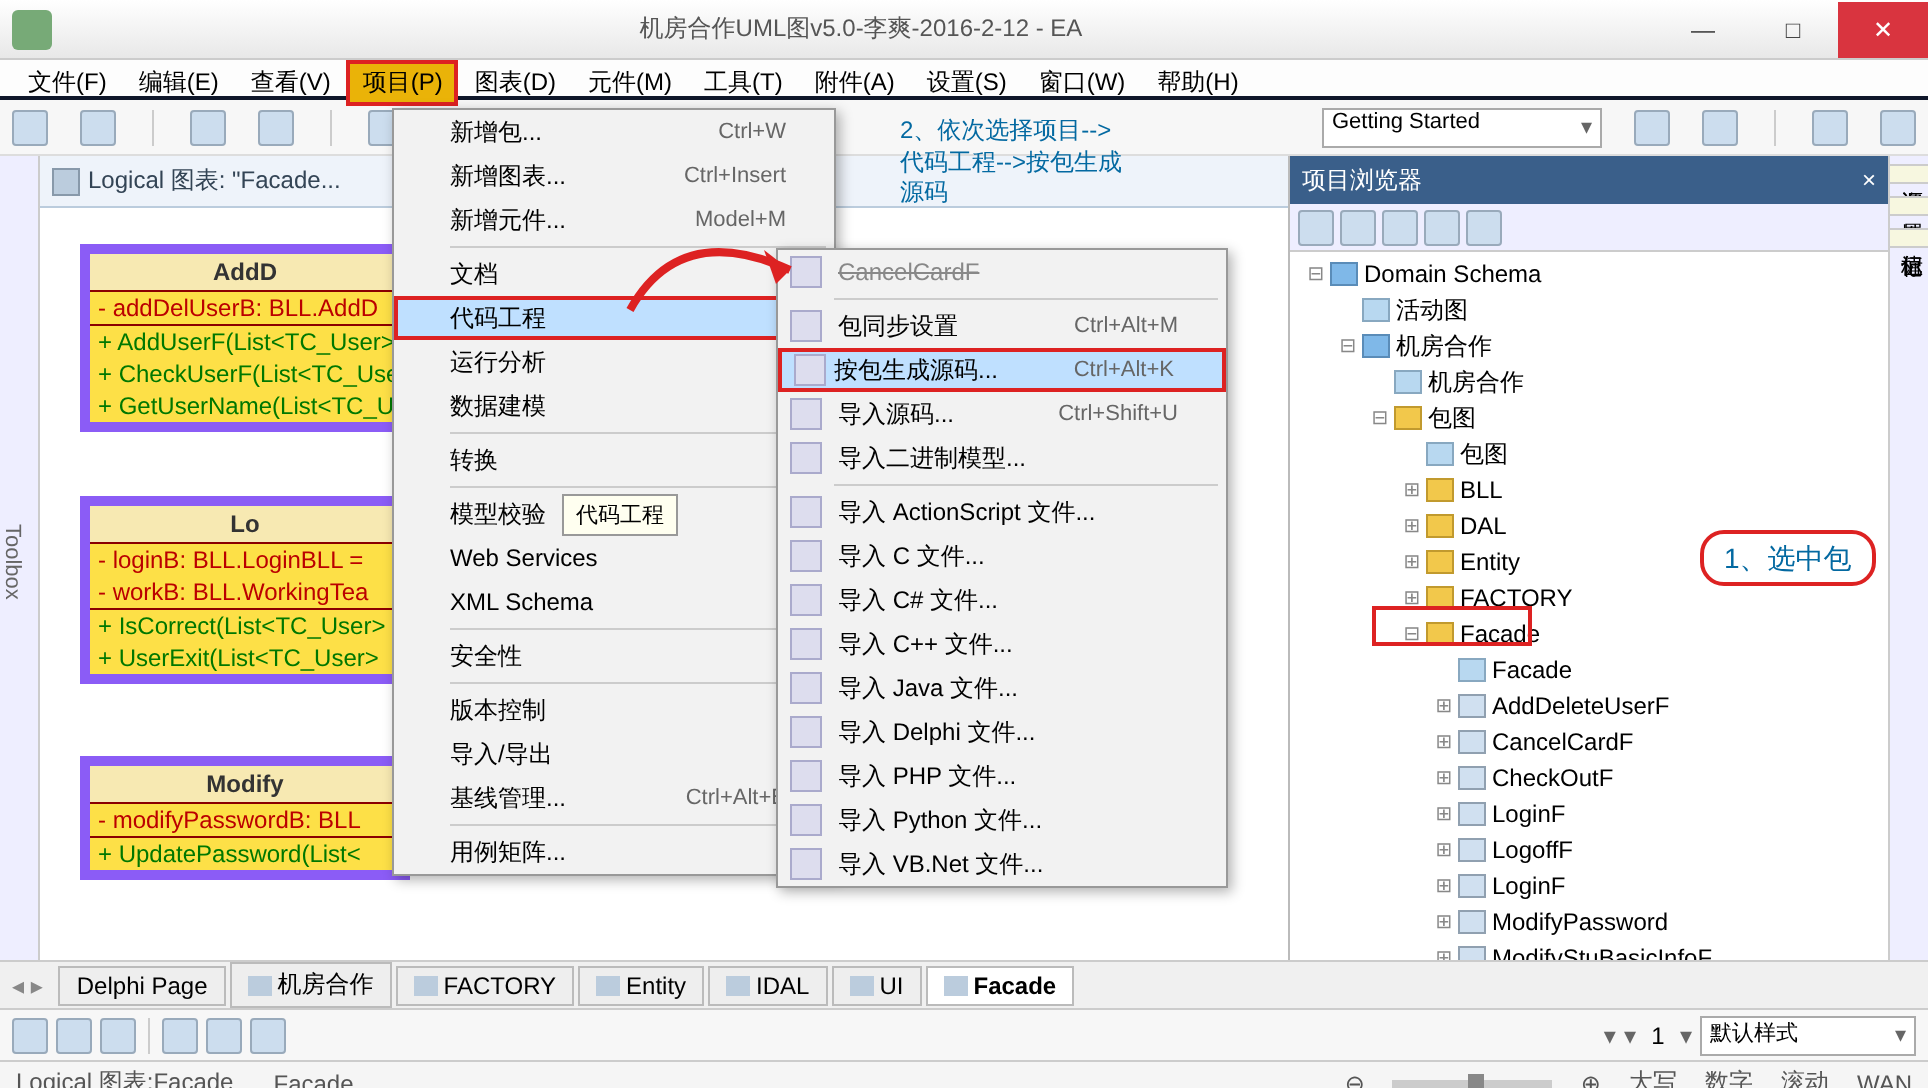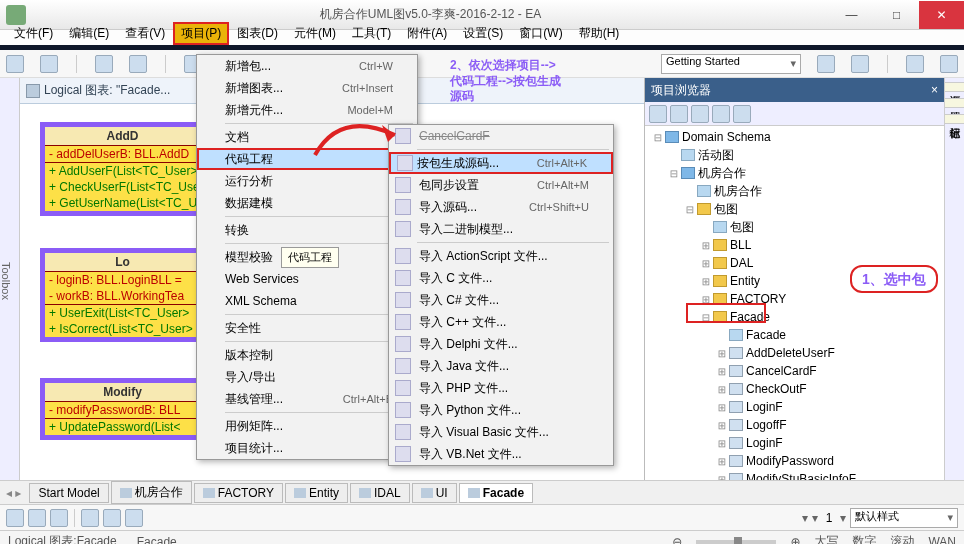--- a/index.html
+++ b/index.html
@@ -7,21 +7,21 @@
 
 
 .titlebar { height: 30px; background: linear-gradient(#fff,#e8e8e8); display: flex; align-items: center; border-bottom: 1px solid #ccc; }
 .titlebar-title { flex: 1; text-align: center; color: #555; }
 .titlebar-icon { width: 20px; height: 20px; margin: 0 6px; background: #7a7; border-radius: 3px; }
 .win-btns { display: flex; }
 .win-btn { width: 45px; height: 28px; display: flex; align-items: center; justify-content: center; color: #444; }
 .win-close { background: #d9343f; color: #fff; }
 
 
-.menubar { height: 20px; background: #fdfdfd; display: flex; align-items: flex-end; padding: 0 6px; border-bottom: 5px solid #0f172a; }
+.menubar { height: 20px; background: #fdfdfd; display: flex; align-items: flex-start; padding: 0 6px; border-bottom: 2px solid #0f172a; }
 .menu-item { padding: 3px 8px; cursor: default; }
 .menu-item.hl { border: 2px solid #d22; background: #eab308; padding: 1px 6px; }
 
 
 .toolbar { height: 28px; background: #f7f7f7; display: flex; align-items: center; padding: 0 6px; border-bottom: 1px solid #ddd; gap: 16px; }
 .tb-icon { width: 18px; height: 18px; background: #cde; border: 1px solid #9ab; border-radius: 2px; }
 .tb-sep { width: 1px; height: 18px; background: #ccc; margin: 0 2px; }
 .tb-combo { height: 20px; border: 1px solid #aaa; background: #fff; padding: 0 18px 0 4px; font-size: 11px; position: relative; }
 .tb-combo::after { content: "▾"; position: absolute; right: 4px; top: 2px; color: #666; }
 
@@ -51,21 +51,21 @@
 .dropdown .ditem .arrow { position: absolute; right: 8px; color: #444; }
 .dropdown .ditem .sc { position: absolute; right: 24px; color: #666; font-size: 11px; }
 .dropdown .dsep { height: 1px; background: #ccc; margin: 2px 4px 2px 28px; }
 .dropdown .tooltip { position: absolute; left: 84px; top: 192px; background: #fffff0; border: 1px solid #999; padding: 2px 6px; font-size: 11px; z-index: 20; }
 
 .submenu { left: 388px; top: 124px; width: 226px; }
 .submenu .ditem { padding-left: 30px; }
 .submenu .icon { position: absolute; left: 6px; width: 16px; height: 16px; background: #dde; border: 1px solid #aac; }
 
 
-.anno { position: absolute; color: #8b5cf6; font-weight: bold; font-size: 14px; line-height: 1.3; z-index: 30; }
+.anno { position: absolute; color: #0369a1; font-weight: normal; font-size: 14px; line-height: 1.3; z-index: 30; }
 .anno-box { border: 2px solid #d22; position: absolute; z-index: 25; pointer-events: none; }
 .arrow-svg { position: absolute; z-index: 28; pointer-events: none; }
 
 
 .browser { width: 300px; background: #fff; border-left: 1px solid #bbb; display: flex; flex-direction: column; }
 .browser-hdr { height: 24px; background: #3a5f8a; color: #fff; display: flex; align-items: center; padding: 0 6px; justify-content: space-between; }
 .browser-tb { height: 24px; background: #eef; border-bottom: 1px solid #ccc; display: flex; align-items: center; gap: 3px; padding: 0 4px; }
 .tree { flex: 1; overflow: auto; padding: 2px 0; font-size: 12px; }
 .tnode { display: flex; align-items: center; height: 18px; padding-left: 0; white-space: nowrap; }
 .tw { display: inline-block; width: 14px; text-align: center; color: #888; font-size: 10px; }
@@ -149,22 +149,22 @@
       <div class="sep"></div>
       <div class="row grn">+ AddUserF(List&lt;TC_User&gt;</div>
       <div class="row grn">+ CheckUserF(List&lt;TC_User</div>
       <div class="row grn">+ GetUserName(List&lt;TC_U</div>
     </div>
     <div class="uml" style="top:170px;left:20px">
       <div class="hdr">Lo</div>
       <div class="row red">- loginB: BLL.LoginBLL =</div>
       <div class="row red">- workB: BLL.WorkingTea</div>
       <div class="sep"></div>
+      <div class="row grn">+ IsCorrect(List&lt;TC_User&gt;</div>
       <div class="row grn">+ UserExit(List&lt;TC_User&gt;</div>
-      <div class="row grn">+ IsCorrect(List&lt;TC_User&gt;</div>
     </div>
     <div class="uml" style="top:300px;left:20px">
       <div class="hdr">Modify</div>
       <div class="row red">- modifyPasswordB: BLL</div>
       <div class="sep"></div>
       <div class="row grn">+ UpdatePassword(List&lt;</div>
     </div>
   </div>
 
   <div class="browser">
@@ -353,44 +353,41 @@
       <span class="arrow">▸</span>
     </div>
   <div class="ditem">
       <span>基线管理...</span>
       <span class="sc">Ctrl+Alt+B</span>
     </div>
   <div class="dsep"></div>
   <div class="ditem">
       <span>用例矩阵...</span>
     </div>
-  <div class="ditem">
-      <span>项目统计...</span>
-    </div>
   <div class="tooltip">代码工程</div>
 </div>
 
 <div class="dropdown submenu">
   <div class="ditem" style="color:#888;text-decoration:line-through">
       <span class="icon"></span>
       <span>CancelCardF</span>
     </div>
   <div class="dsep"></div>
+  <div class="ditem">
+      <span class="icon"></span>
+      <span>包同步设置</span>
+      <span class="sc">Ctrl+Alt+M</span>
+    </div>
   <div class="ditem hl">
       <span class="icon"></span>
       <span>按包生成源码...</span>
       <span class="sc">Ctrl+Alt+K</span>
     </div>
   <div class="ditem">
       <span class="icon"></span>
-      <span>包同步设置</span>
-      <span class="sc">Ctrl+Alt+M</span>
-    </div>
-  <div class="ditem">
-      <span class="icon"></span>
       <span>导入源码...</span>
       <span class="sc">Ctrl+Shift+U</span>
     </div>
   <div class="ditem">
       <span class="icon"></span>
       <span>导入二进制模型...</span>
     </div>
   <div class="dsep"></div>
   <div class="ditem">
       <span class="icon"></span>
@@ -403,37 +400,33 @@
   <div class="ditem">
       <span class="icon"></span>
       <span>导入 C# 文件...</span>
     </div>
   <div class="ditem">
       <span class="icon"></span>
       <span>导入 C++ 文件...</span>
     </div>
   <div class="ditem">
       <span class="icon"></span>
+      <span>导入 Java 文件...</span>
+    </div>
+  <div class="ditem">
+      <span class="icon"></span>
       <span>导入 Delphi 文件...</span>
     </div>
   <div class="ditem">
       <span class="icon"></span>
-      <span>导入 Java 文件...</span>
-    </div>
-  <div class="ditem">
-      <span class="icon"></span>
       <span>导入 PHP 文件...</span>
     </div>
   <div class="ditem">
       <span class="icon"></span>
       <span>导入 Python 文件...</span>
-    </div>
-  <div class="ditem">
-      <span class="icon"></span>
-      <span>导入 Visual Basic 文件...</span>
     </div>
   <div class="ditem">
       <span class="icon"></span>
       <span>导入 VB.Net 文件...</span>
     </div>
 </div>
 
 <div class="anno-box" style="left:686px;top:303px;width:80px;height:20px"></div>
 <div class="anno" style="left:850px;top:265px;border:2px solid #d22;border-radius:12px;padding:3px 10px">1、选中包</div>
 <div class="anno" style="left:450px;top:58px">
@@ -442,21 +435,21 @@
     <div>源码</div>
 </div>
 <svg class="arrow-svg" style="left:300px;top:100px" width="120" height="70">
   <path d="M15,55 Q40,10 95,35" stroke="#d22" stroke-width="4" fill="none"></path>
   <path d="M95,35 L82,25 L88,42 Z" fill="#d22"></path>
 </svg>
 
 <div class="bottom-tabs">
   <span style="color:#888;margin-right:6px">◂ ▸</span>
   <div class="btab">
-      <span>Start Model</span>
+      <span>Delphi Page</span>
     </div>
   <div class="btab">
       <span class="bi"></span>
       <span>机房合作</span>
     </div>
   <div class="btab">
       <span class="bi"></span>
       <span>FACTORY</span>
     </div>
   <div class="btab">

